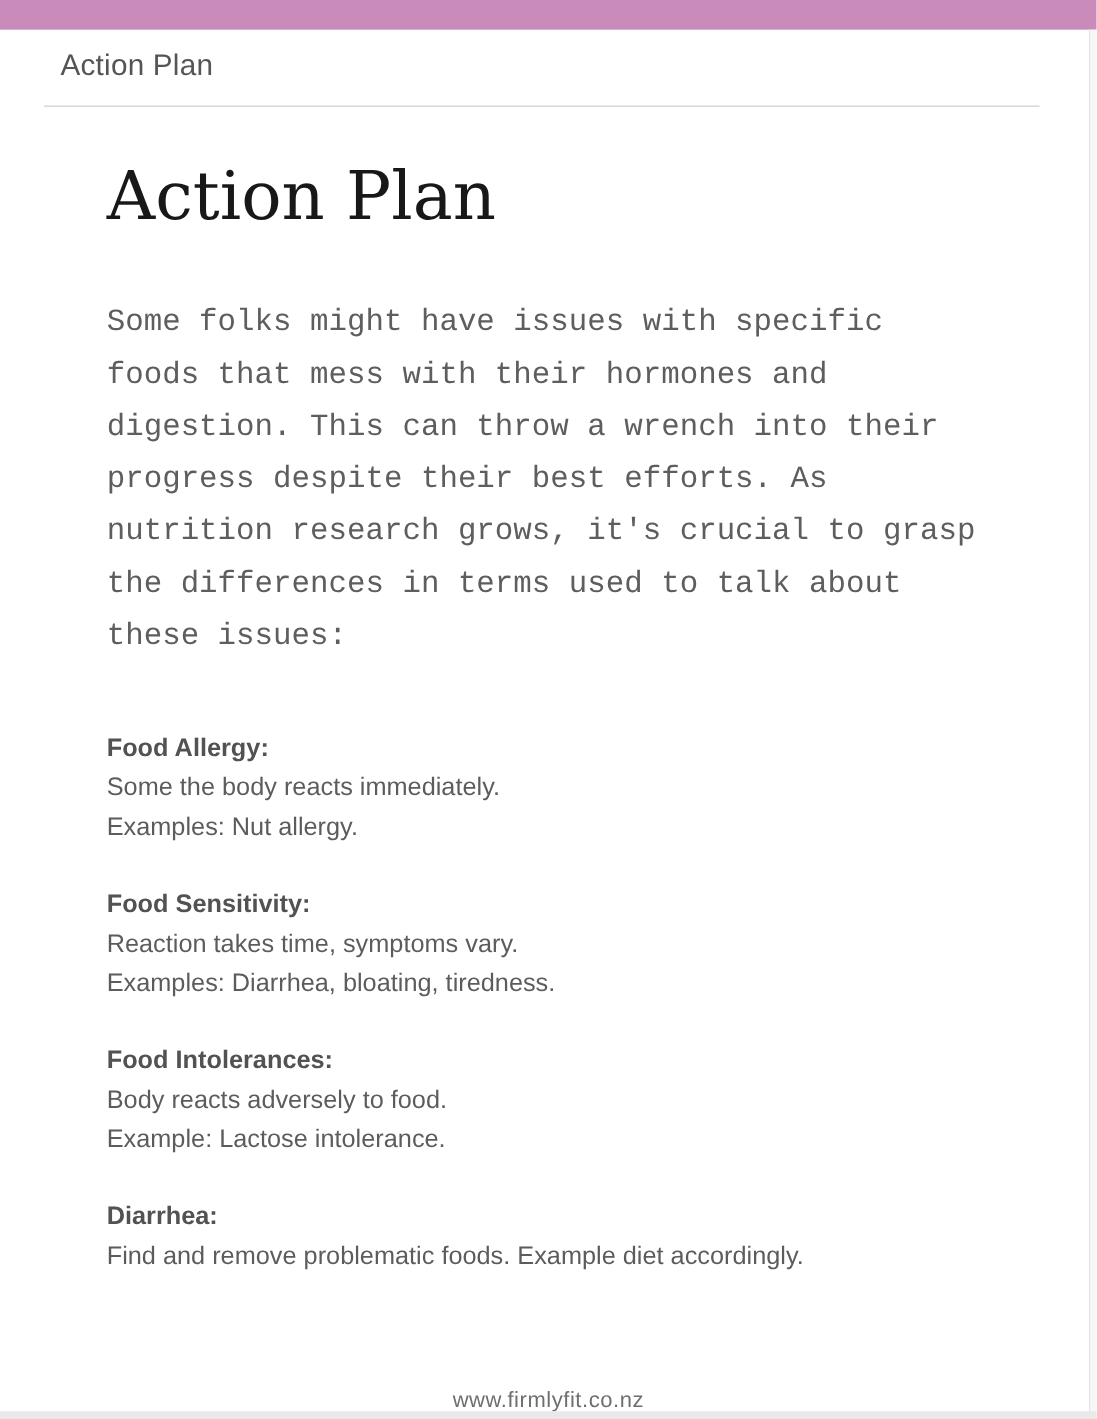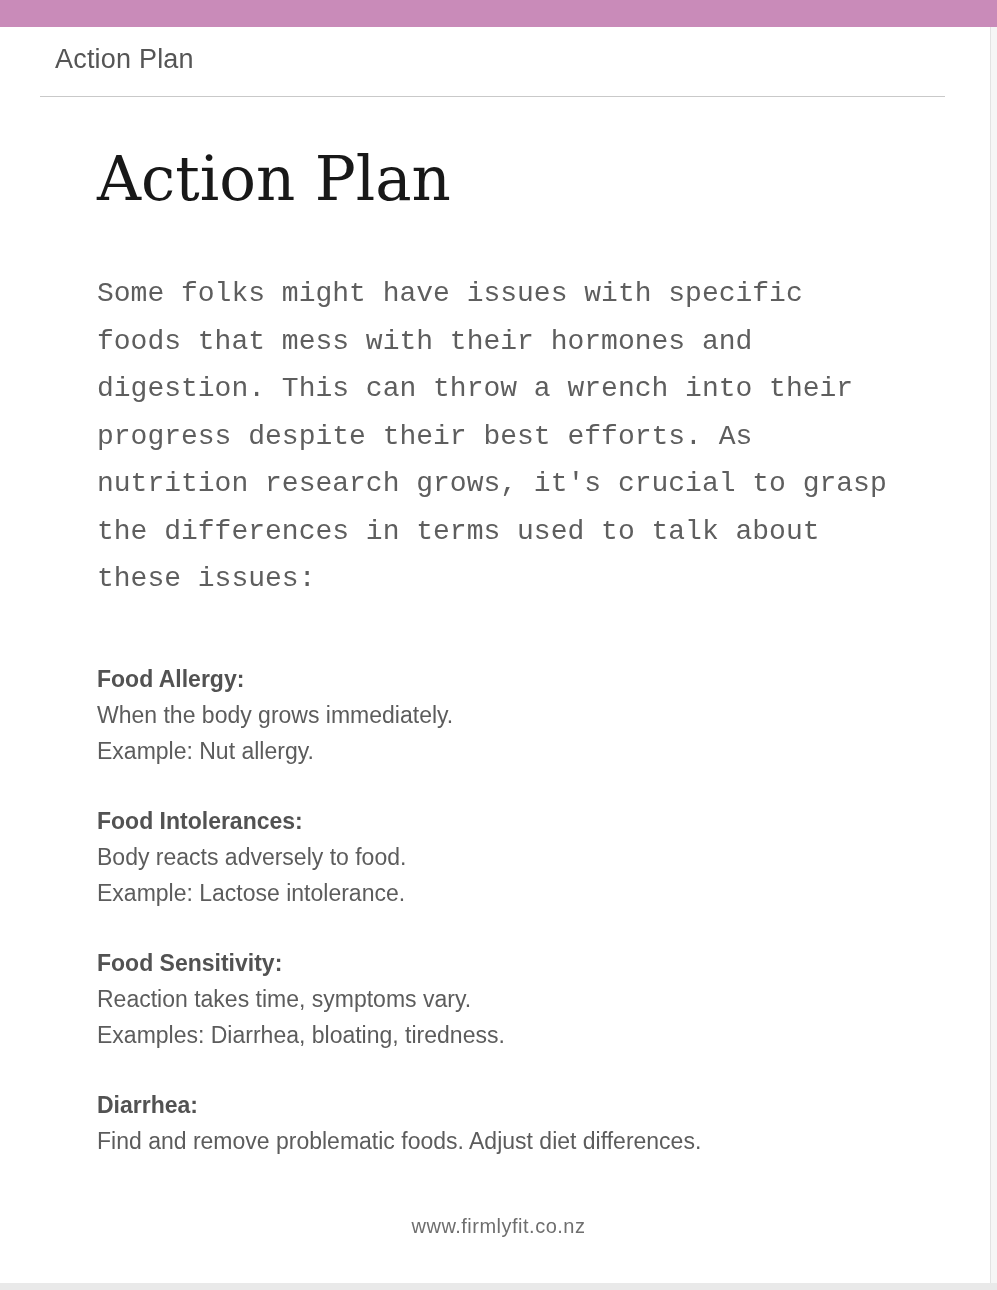--- a/index.html
+++ b/index.html
@@ -67,21 +67,21 @@
     font-size:23px;
     line-height:36px;
     color:#5c5c5c;
   }
   .topic-heading{
     font-weight:bold;
     color:#525252;
   }
   .footer{
     position:absolute;
-    left:0;top:1213px;
+    left:0;top:1260px;
     width:100%;
     text-align:center;
     font-size:20px;
     line-height:26px;
     color:#6e6e6e;
     letter-spacing:0.5px;
   }
   .right-edge{
     position:absolute;
     top:27px;right:0;bottom:0;
@@ -111,39 +111,39 @@
   <main class="content">
 
     <h1 class="doc-title">Action Plan</h1>
 
     <p class="intro">Some folks might have issues with specific foods that mess with their hormones and digestion. This can throw a wrench into their progress despite their best efforts. As nutrition research grows, it's crucial to grasp the differences in terms used to talk about these issues:</p>
 
     <div class="sections">
 
       <section class="topic">
         <div class="topic-heading">Food Allergy:</div>
-        <div class="topic-line">When the body grows immediately.</div>
-        <div class="topic-line">Example: Nut allergy.</div>
+        <div class="topic-line">Some the body reacts immediately.</div>
+        <div class="topic-line">Examples: Nut allergy.</div>
+      </section>
+
+      <section class="topic">
+        <div class="topic-heading">Food Sensitivity:</div>
+        <div class="topic-line">Reaction takes time, symptoms vary.</div>
+        <div class="topic-line">Examples: Diarrhea, bloating, tiredness.</div>
       </section>
 
       <section class="topic">
         <div class="topic-heading">Food Intolerances:</div>
         <div class="topic-line">Body reacts adversely to food.</div>
         <div class="topic-line">Example: Lactose intolerance.</div>
       </section>
 
       <section class="topic">
-        <div class="topic-heading">Food Sensitivity:</div>
-        <div class="topic-line">Reaction takes time, symptoms vary.</div>
-        <div class="topic-line">Examples: Diarrhea, bloating, tiredness.</div>
-      </section>
-
-      <section class="topic">
         <div class="topic-heading">Diarrhea:</div>
-        <div class="topic-line">Find and remove problematic foods. Adjust diet differences.</div>
+        <div class="topic-line">Find and remove problematic foods. Example diet accordingly.</div>
       </section>
 
     </div>
   </main>
 
   <footer class="footer">
     <span>www.firmlyfit.co.nz</span>
   </footer>
 
   <div class="right-edge"></div>

